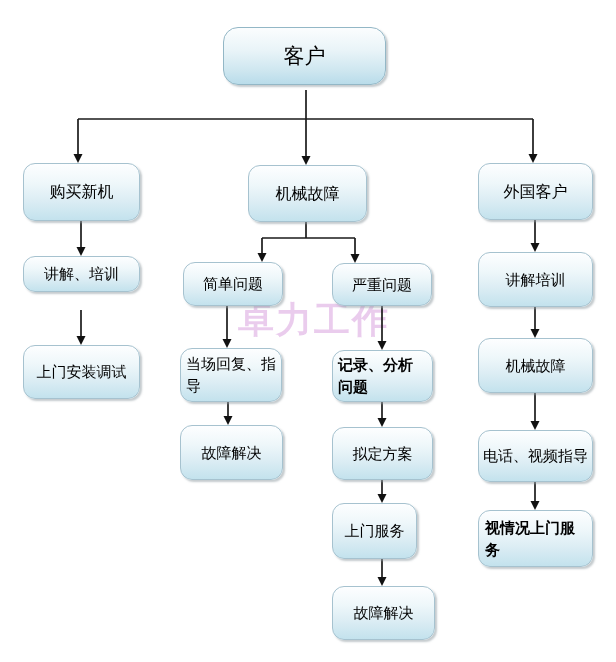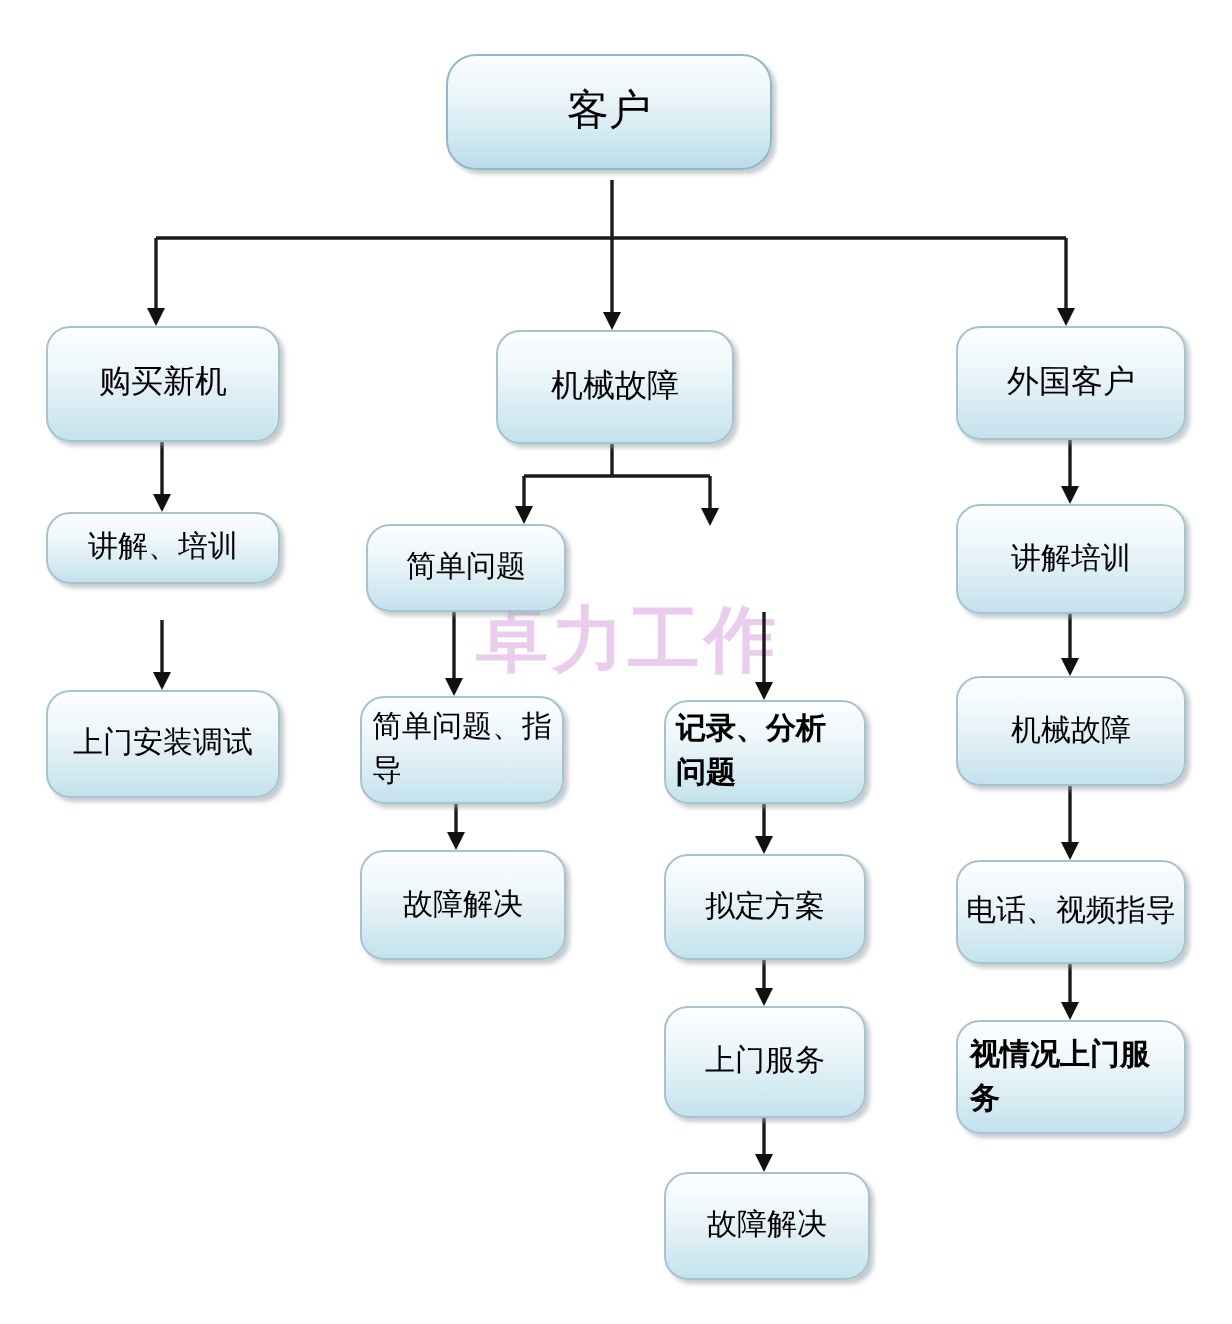--- a/index.html
+++ b/index.html
@@ -88,25 +88,26 @@
   </svg>
 
   <div class="node root" style="left:223px;top:27px;width:163px;height:58px;">客户</div>
 
   <div class="node lvl1" style="left:23px;top:163px;width:117px;height:58px;">购买新机</div>
   <div class="node" style="left:23px;top:256px;width:117px;height:36px;">讲解、培训</div>
   <div class="node" style="left:23px;top:345px;width:117px;height:54px;">上门安装调试</div>
 
   <div class="node lvl1" style="left:248px;top:165px;width:119px;height:57px;">机械故障</div>
   <div class="node" style="left:183px;top:262px;width:100px;height:44px;">简单问题</div>
-  <div class="node align-left pad5" style="left:180px;top:348px;width:102px;height:54px;">简单问题、指导</div>
+  <div class="node" style="left:332px;top:263px;width:100px;height:43px;">严重问题</div>
+  <div class="node align-left pad5" style="left:180px;top:348px;width:102px;height:54px;">当场回复、指导</div>
   <div class="node" style="left:180px;top:425px;width:103px;height:55px;">故障解决</div>
   <div class="node align-left pad5" style="left:332px;top:350px;width:101px;height:52px;font-weight:bold;">记录、分析问题</div>
   <div class="node" style="left:332px;top:427px;width:101px;height:53px;">拟定方案</div>
-  <div class="node" style="left:332px;top:503px;width:101px;height:56px;">上门服务</div>
+  <div class="node" style="left:332px;top:503px;width:85px;height:56px;">上门服务</div>
   <div class="node" style="left:332px;top:586px;width:103px;height:54px;">故障解决</div>
 
   <div class="node" style="left:478px;top:252px;width:115px;height:55px;">讲解培训</div>
   <div class="node lvl1" style="left:478px;top:163px;width:115px;height:57px;">外国客户</div>
   <div class="node" style="left:478px;top:338px;width:115px;height:55px;">机械故障</div>
   <div class="node pad3" style="left:478px;top:430px;width:115px;height:52px;">电话、视频指导</div>
   <div class="node align-left pad6" style="left:478px;top:510px;width:115px;height:57px;font-weight:bold;">视情况上门服务</div>
 
 </div>
 

